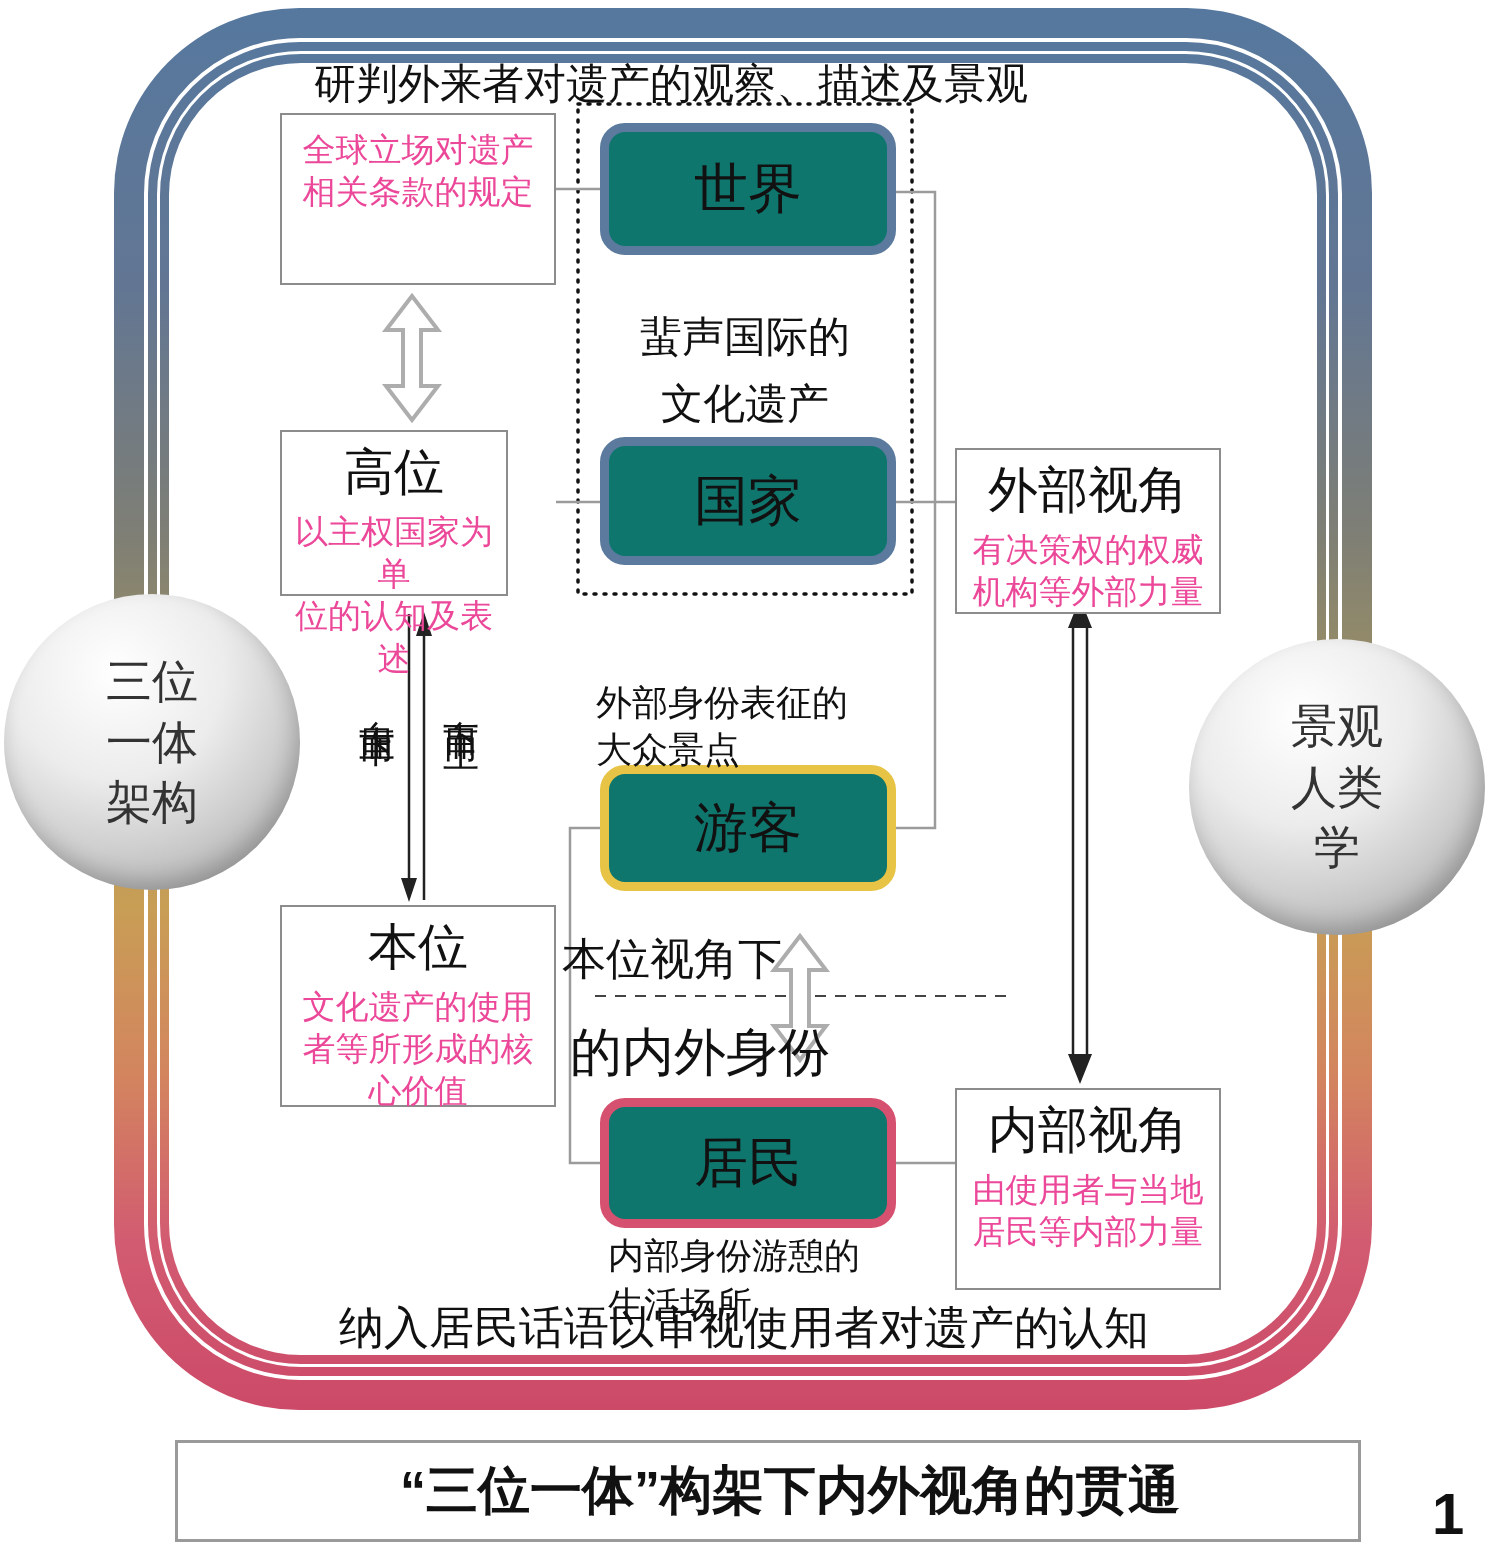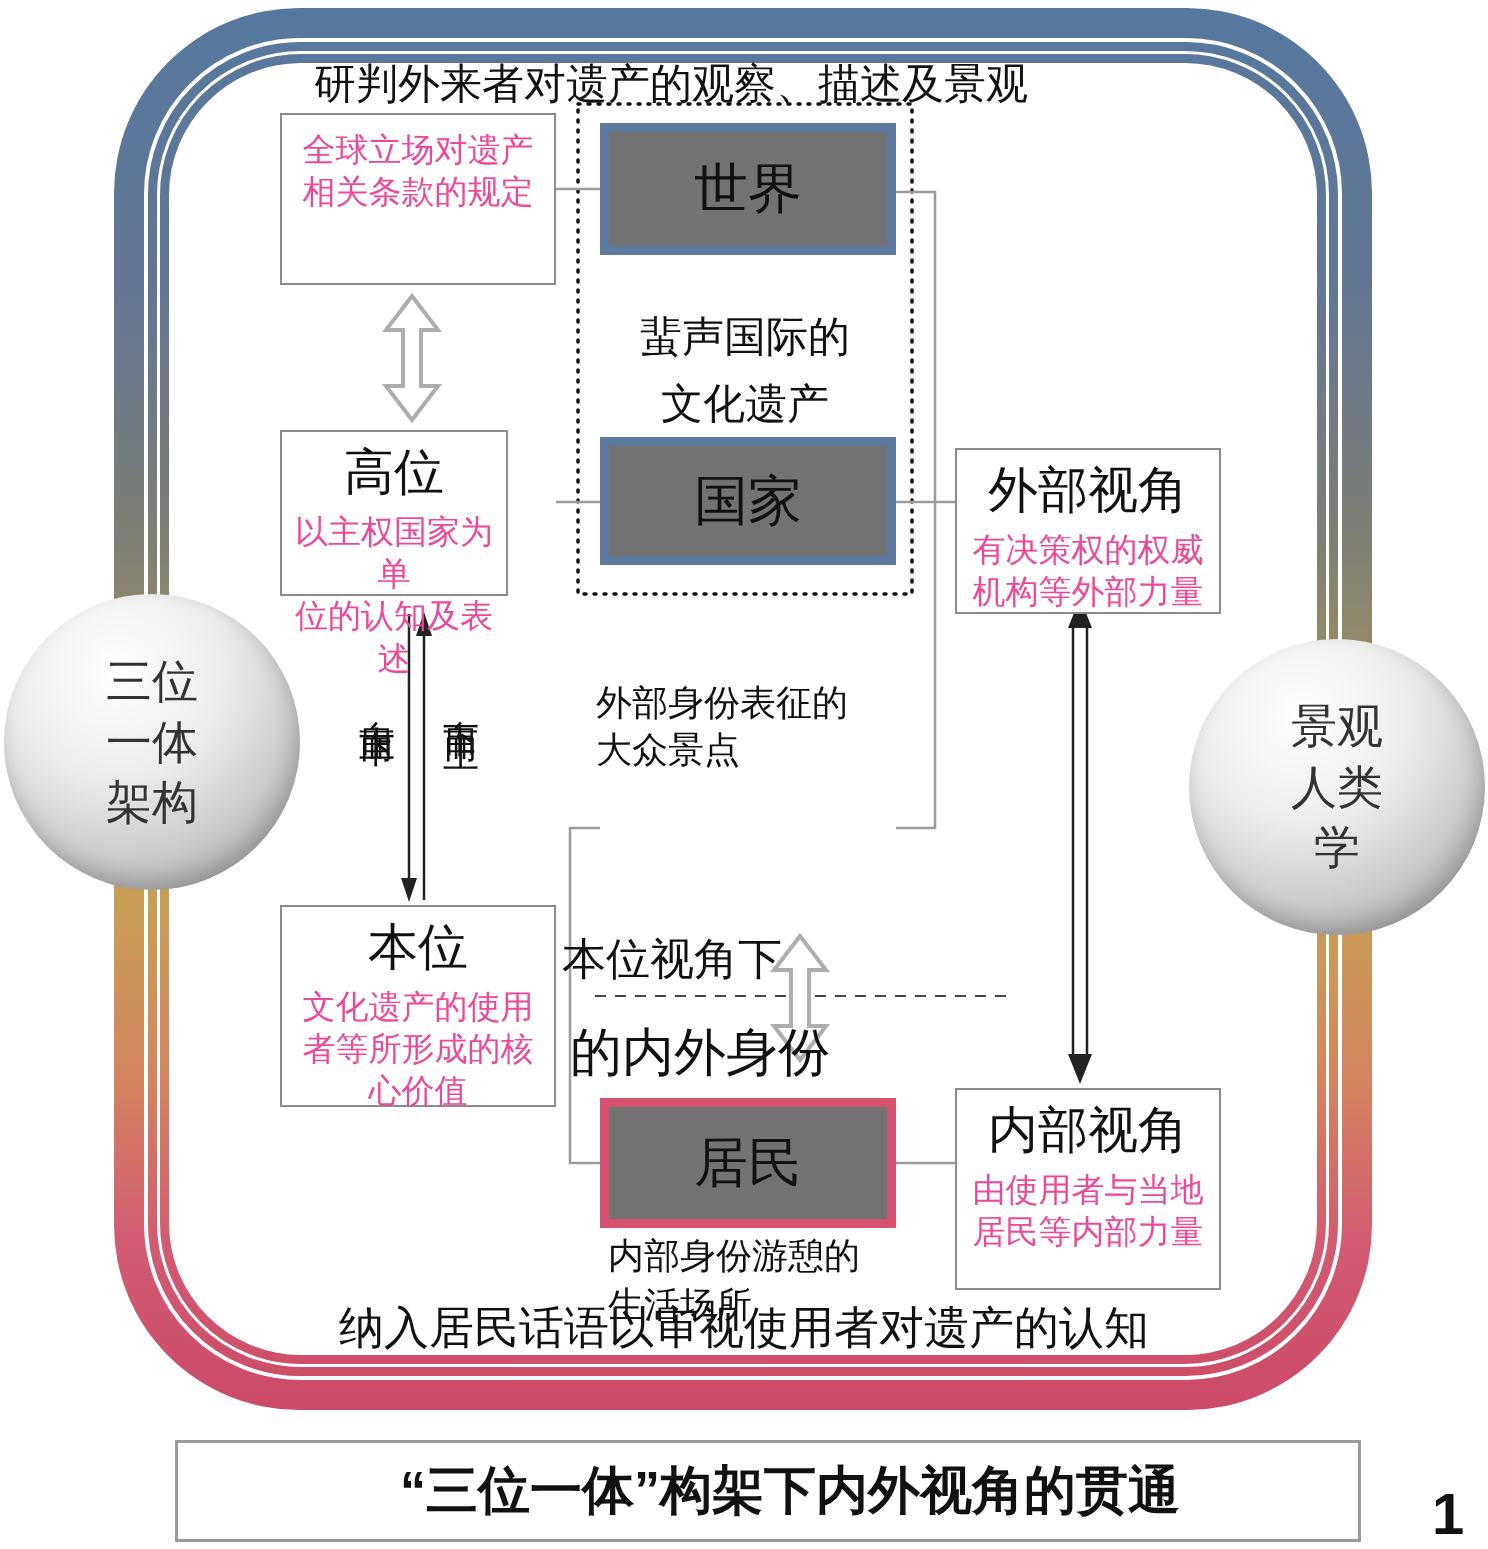--- a/index.html
+++ b/index.html
@@ -15,22 +15,22 @@
   #frame .ring2{position:absolute;inset:43px;border:3px solid #fff;border-radius:144px;}
   #frame .inner{position:absolute;inset:55px;background:#fff;border-radius:132px;}
 
   svg.overlay{left:0;top:0;pointer-events:none;}
 
   .panel{background:#fff;border:2px solid #8c8c8c;box-sizing:border-box;text-align:center;
          padding:8px 4px 4px;}
   .panel-title{font-size:50px;line-height:1.3;color:#111;}
   .panel-desc{font-size:33px;line-height:1.28;margin-top:6px;white-space:pre-line;color:#ec4899;}
 
-  .cbox{background:#737373;box-sizing:border-box;display:flex;align-items:center;
-        justify-content:center;font-size:54px;color:#111;}
+  .cbox{background:#0f766e;box-sizing:border-box;display:flex;align-items:center;
+        justify-content:center;font-size:54px;color:#111;border-radius:25px;}
   .cbox.blue{border:9px solid var(--box-blue,#5b7a9d);}
   .cbox.yellow{border:9px solid var(--box-yellow,#e7c445);}
   .cbox.pink{border:9px solid var(--box-pink,#d6506f);}
 
   .circle{border-radius:50%;display:flex;align-items:center;justify-content:center;
           text-align:center;font-size:46px;line-height:1.32;white-space:pre-line;color:#333;
           background:radial-gradient(circle at 38% 26%,#ffffff 0%,#ececec 38%,#cfcfcf 62%,#9e9e9e 96%);
           box-shadow:inset -5px -10px 20px rgba(0,0,0,0.18);}
 
   .note{white-space:pre-line;color:#111;}
@@ -109,20 +109,23 @@
     <div class="panel-desc">由使用者与当地
 居民等内部力量</div>
   </div>
 
   <div class="cbox blue abs" style="left:600px;top:123px;width:296px;height:132px;">
     <span>世界</span>
   </div>
   <div class="cbox blue abs" style="left:600px;top:437px;width:296px;height:128px;">
     <span>国家</span>
   </div>
+  <div class="cbox yellow abs" style="left:600px;top:765px;width:296px;height:126px;">
+    <span>游客</span>
+  </div>
   <div class="cbox pink abs" style="left:600px;top:1098px;width:296px;height:130px;">
     <span>居民</span>
   </div>
 
   <div class="abs note" style="left:580px;top:303px;width:330px;text-align:center;font-size:42px;line-height:1.6;">蜚声国际的
 文化遗产</div>
   <div class="abs note" style="left:596px;top:680px;font-size:36px;line-height:1.3;">外部身份表征的
 大众景点</div>
   <div class="abs note" style="left:562px;top:930px;font-size:44px;">本位视角下</div>
   <div class="abs note" style="left:570px;top:1018px;font-size:52px;">的内外身份</div>

